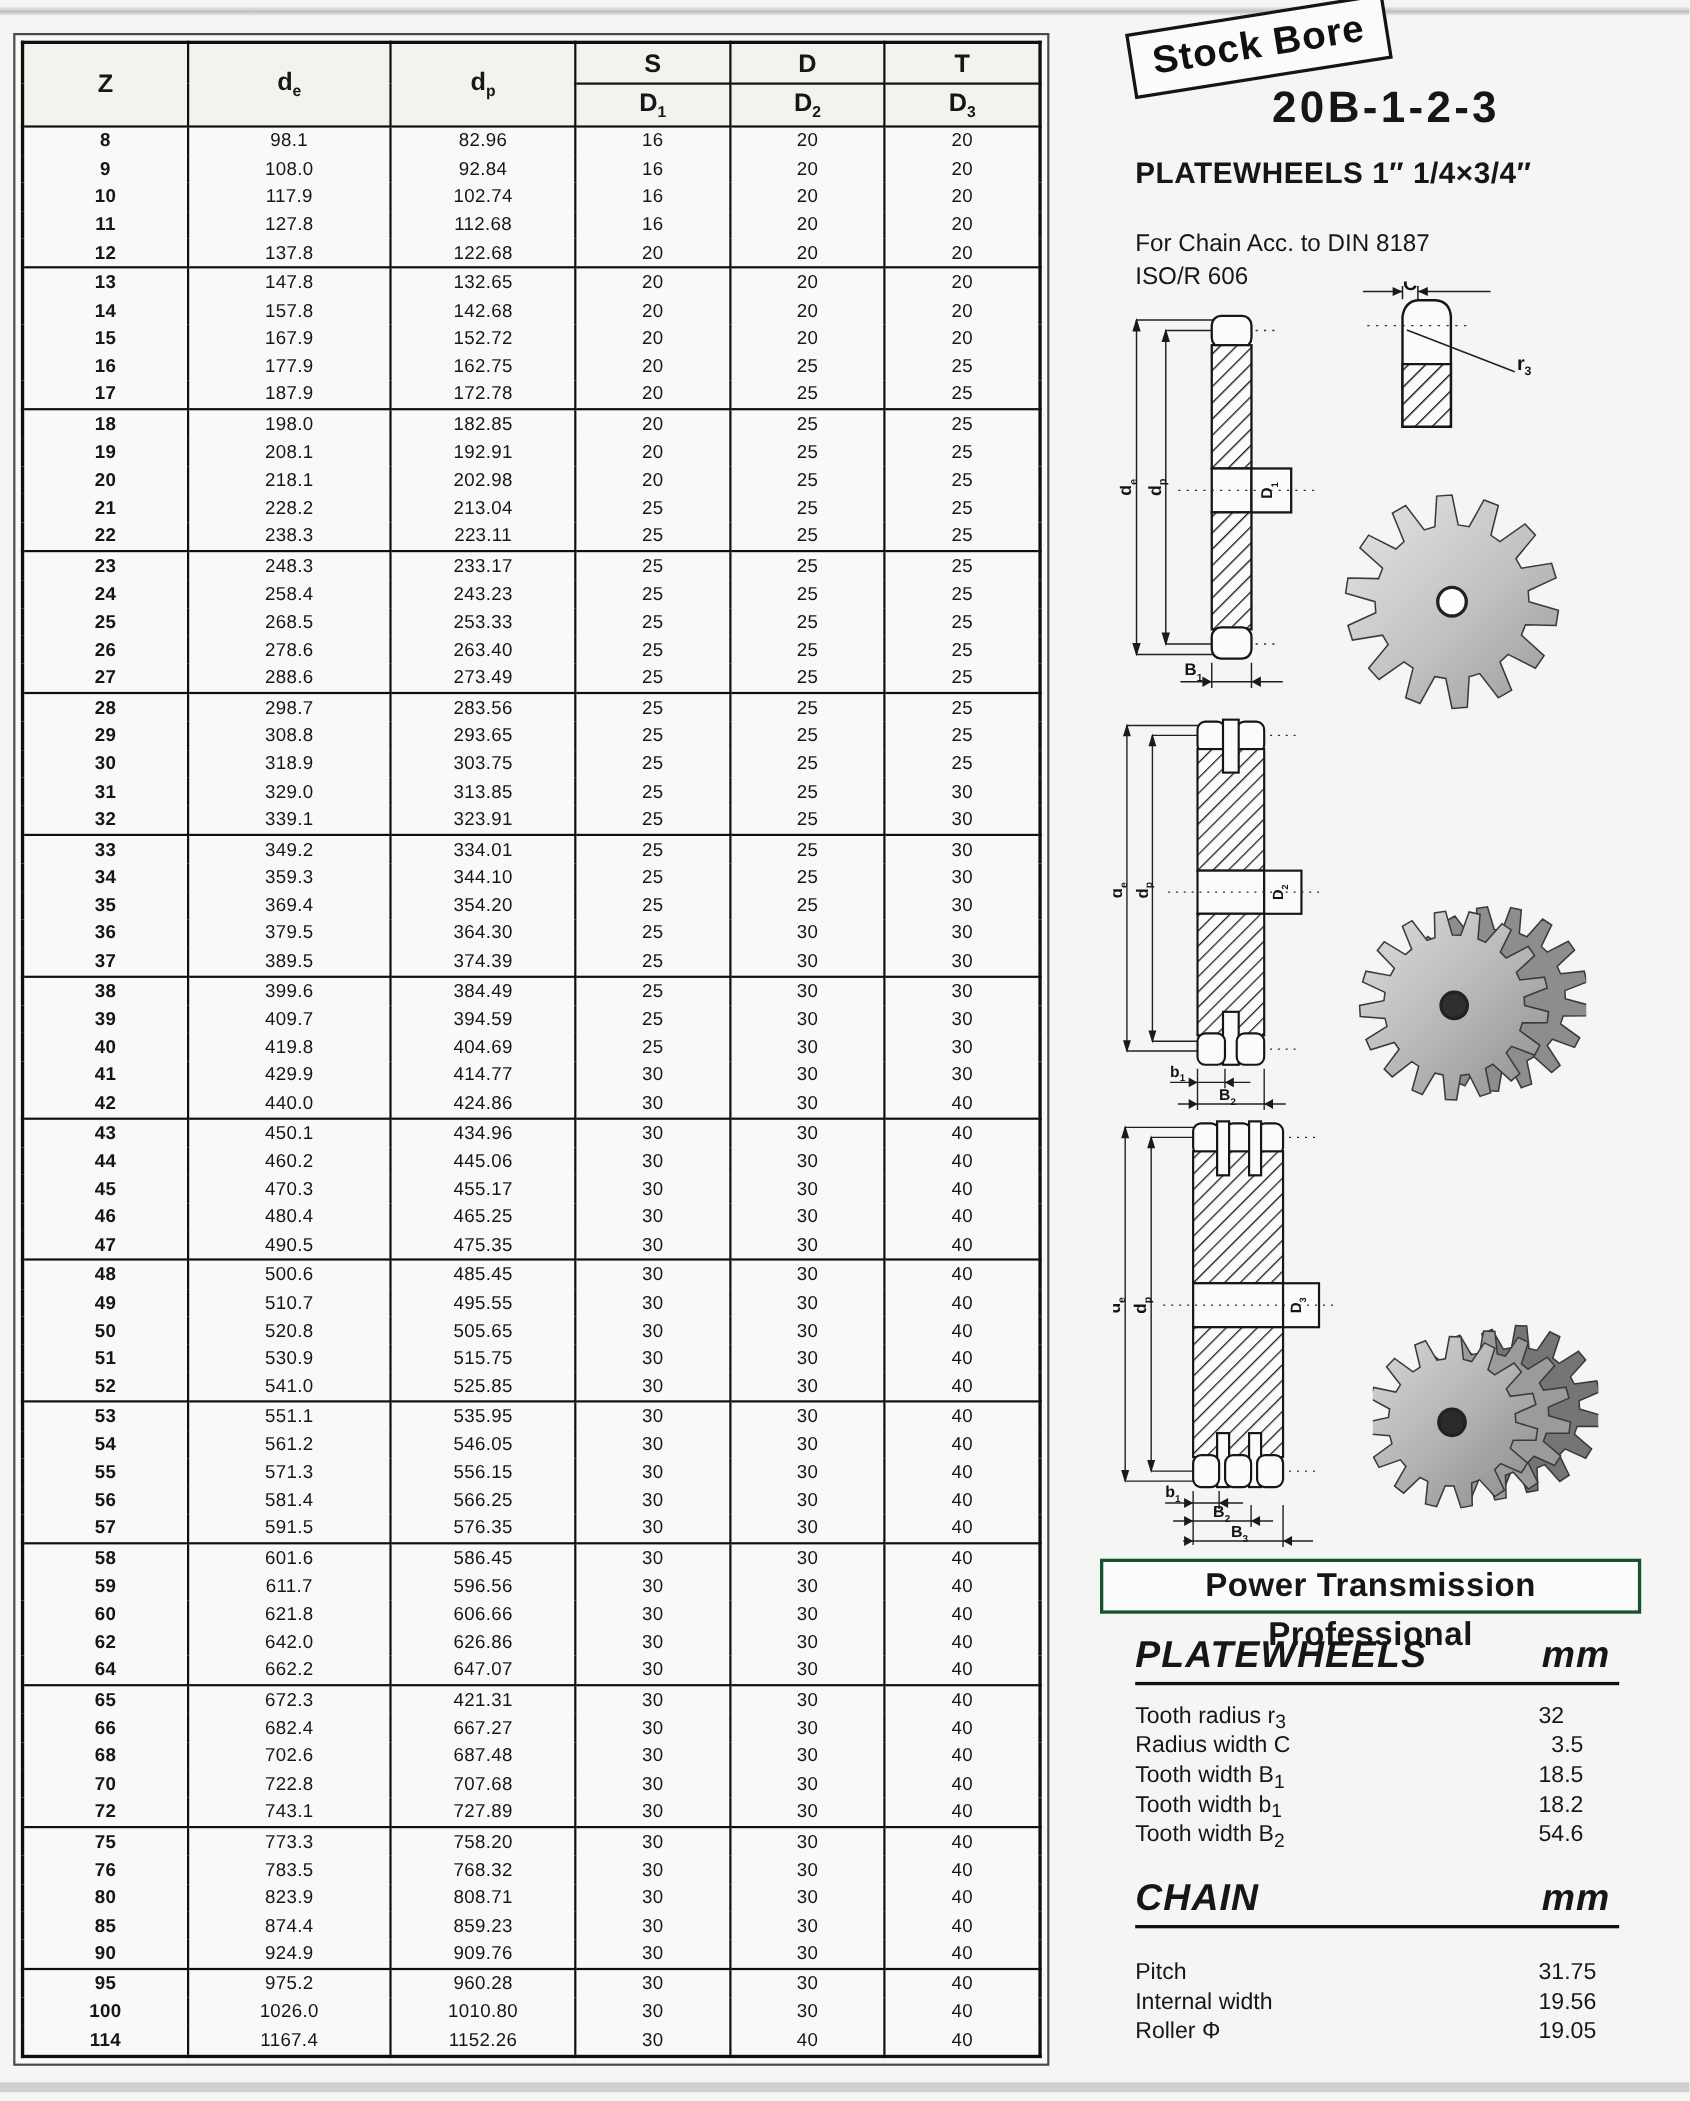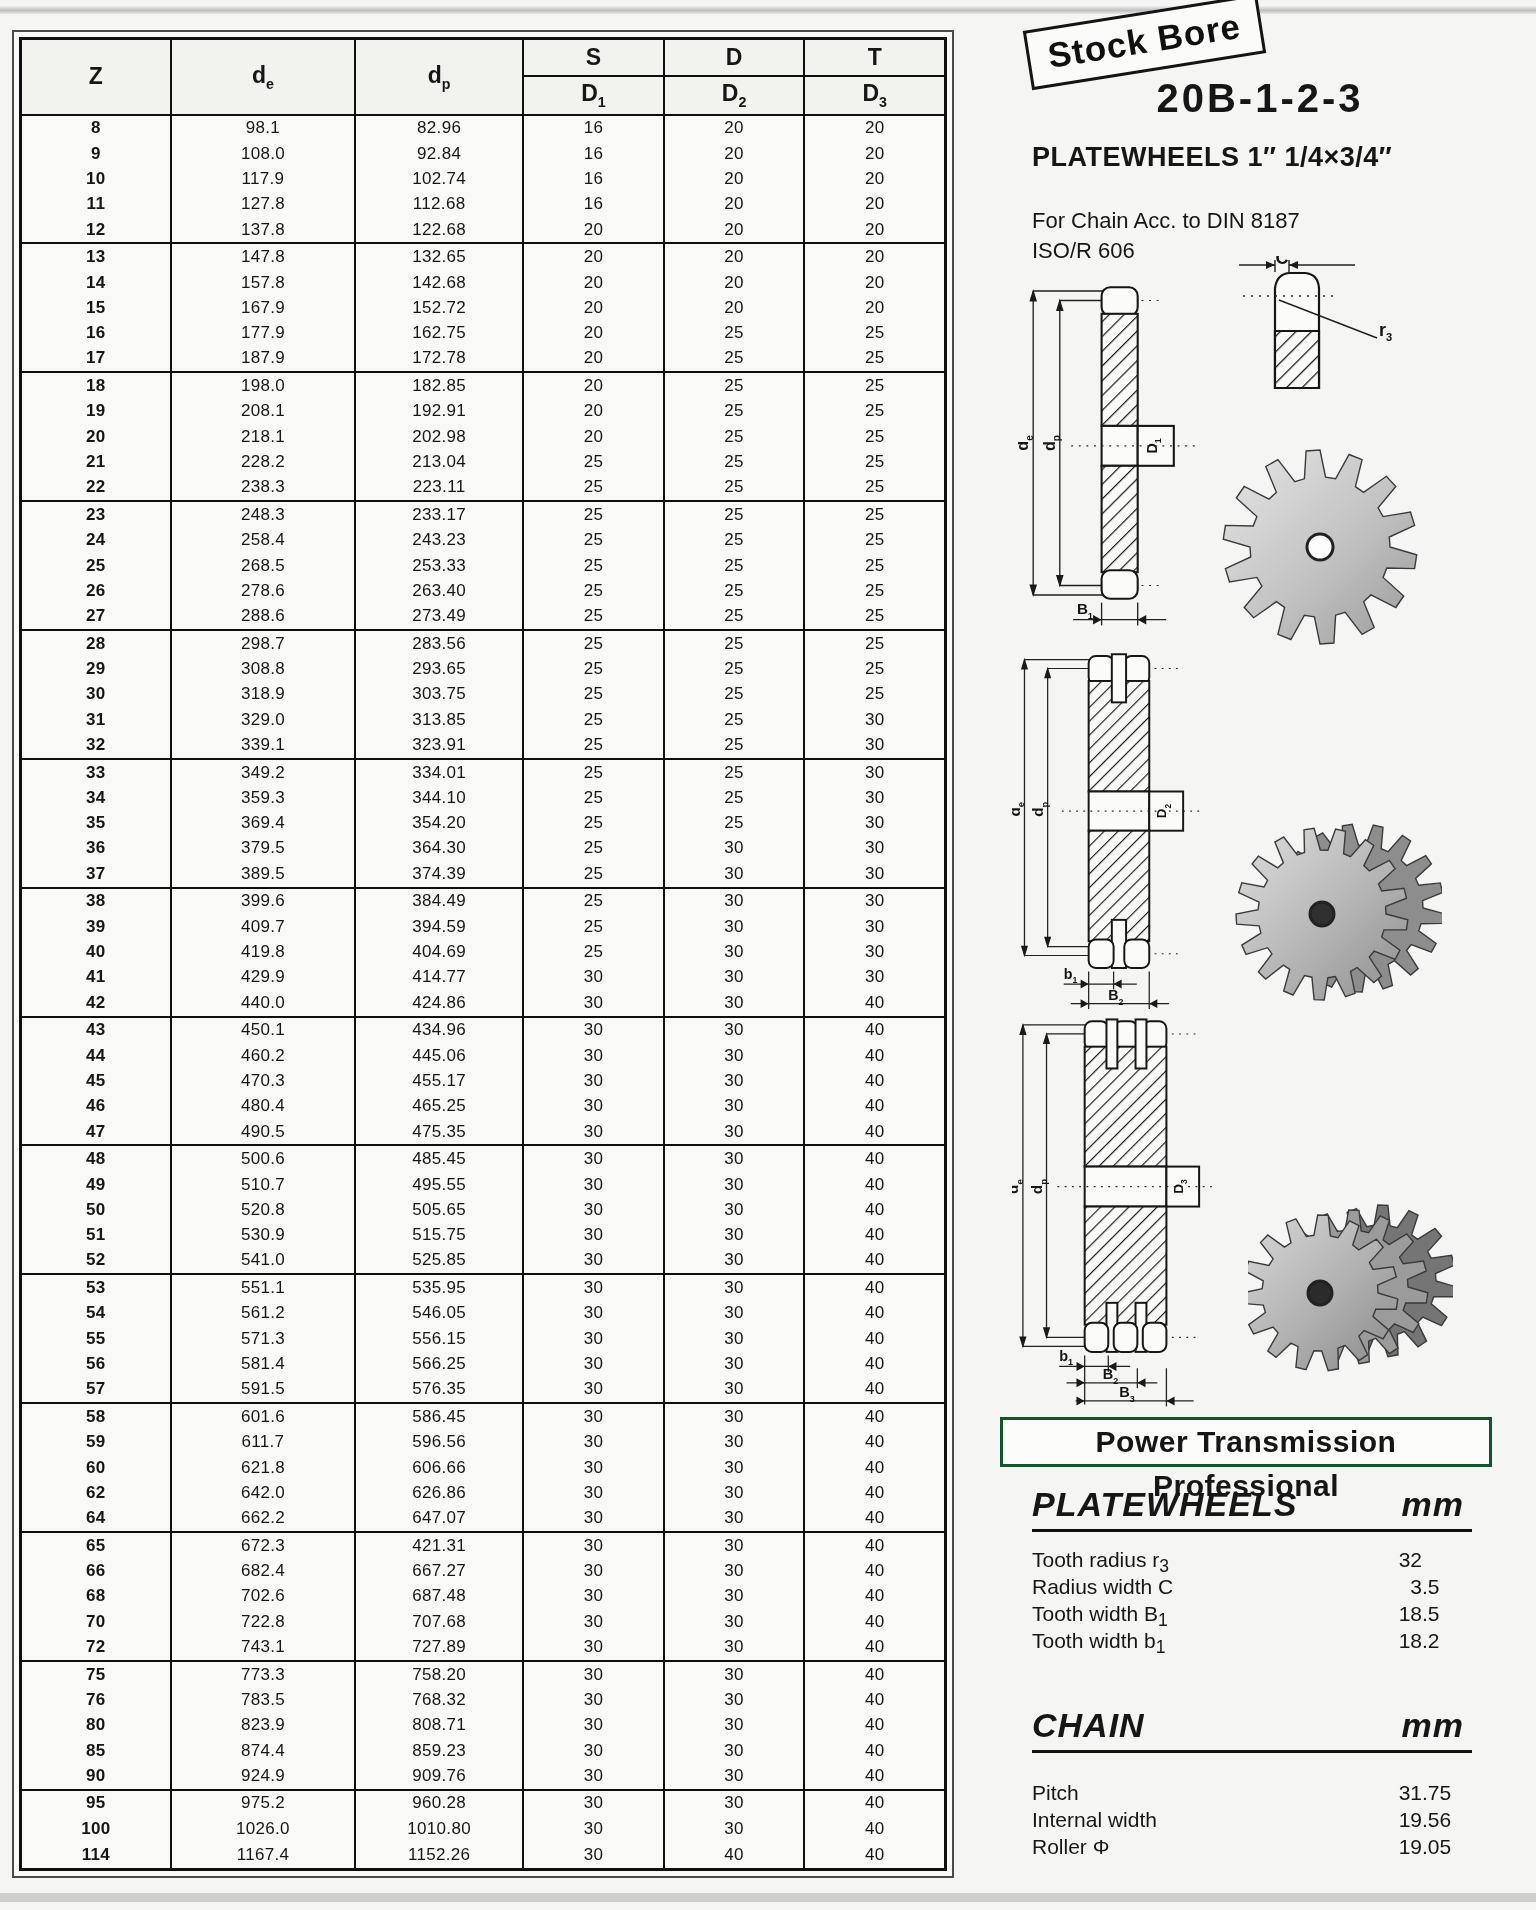--- a/index.html
+++ b/index.html
@@ -866,20 +866,27 @@
             <span class="v-frac">.5</span>
           </span>
         </div>
         <div class="spec-row">
           <span class="spec-label">Tooth width b<sub>1</sub></span>
           <span class="spec-value">
             <span class="v-int">18</span>
             <span class="v-frac">.2</span>
           </span>
         </div>
+        <div class="spec-row">
+          <span class="spec-label">Tooth width B<sub>2</sub></span>
+          <span class="spec-value">
+            <span class="v-int">54</span>
+            <span class="v-frac">.6</span>
+          </span>
+        </div>
       </div>
   </div>
 
   <div class="spec" id="chain-spec" style="left:72px;top:1706px;">
     <div class="spec-head">
       <span>CHAIN</span>
       <span>mm</span>
     </div>
     <div class="spec-rows">
         <div class="spec-row">

